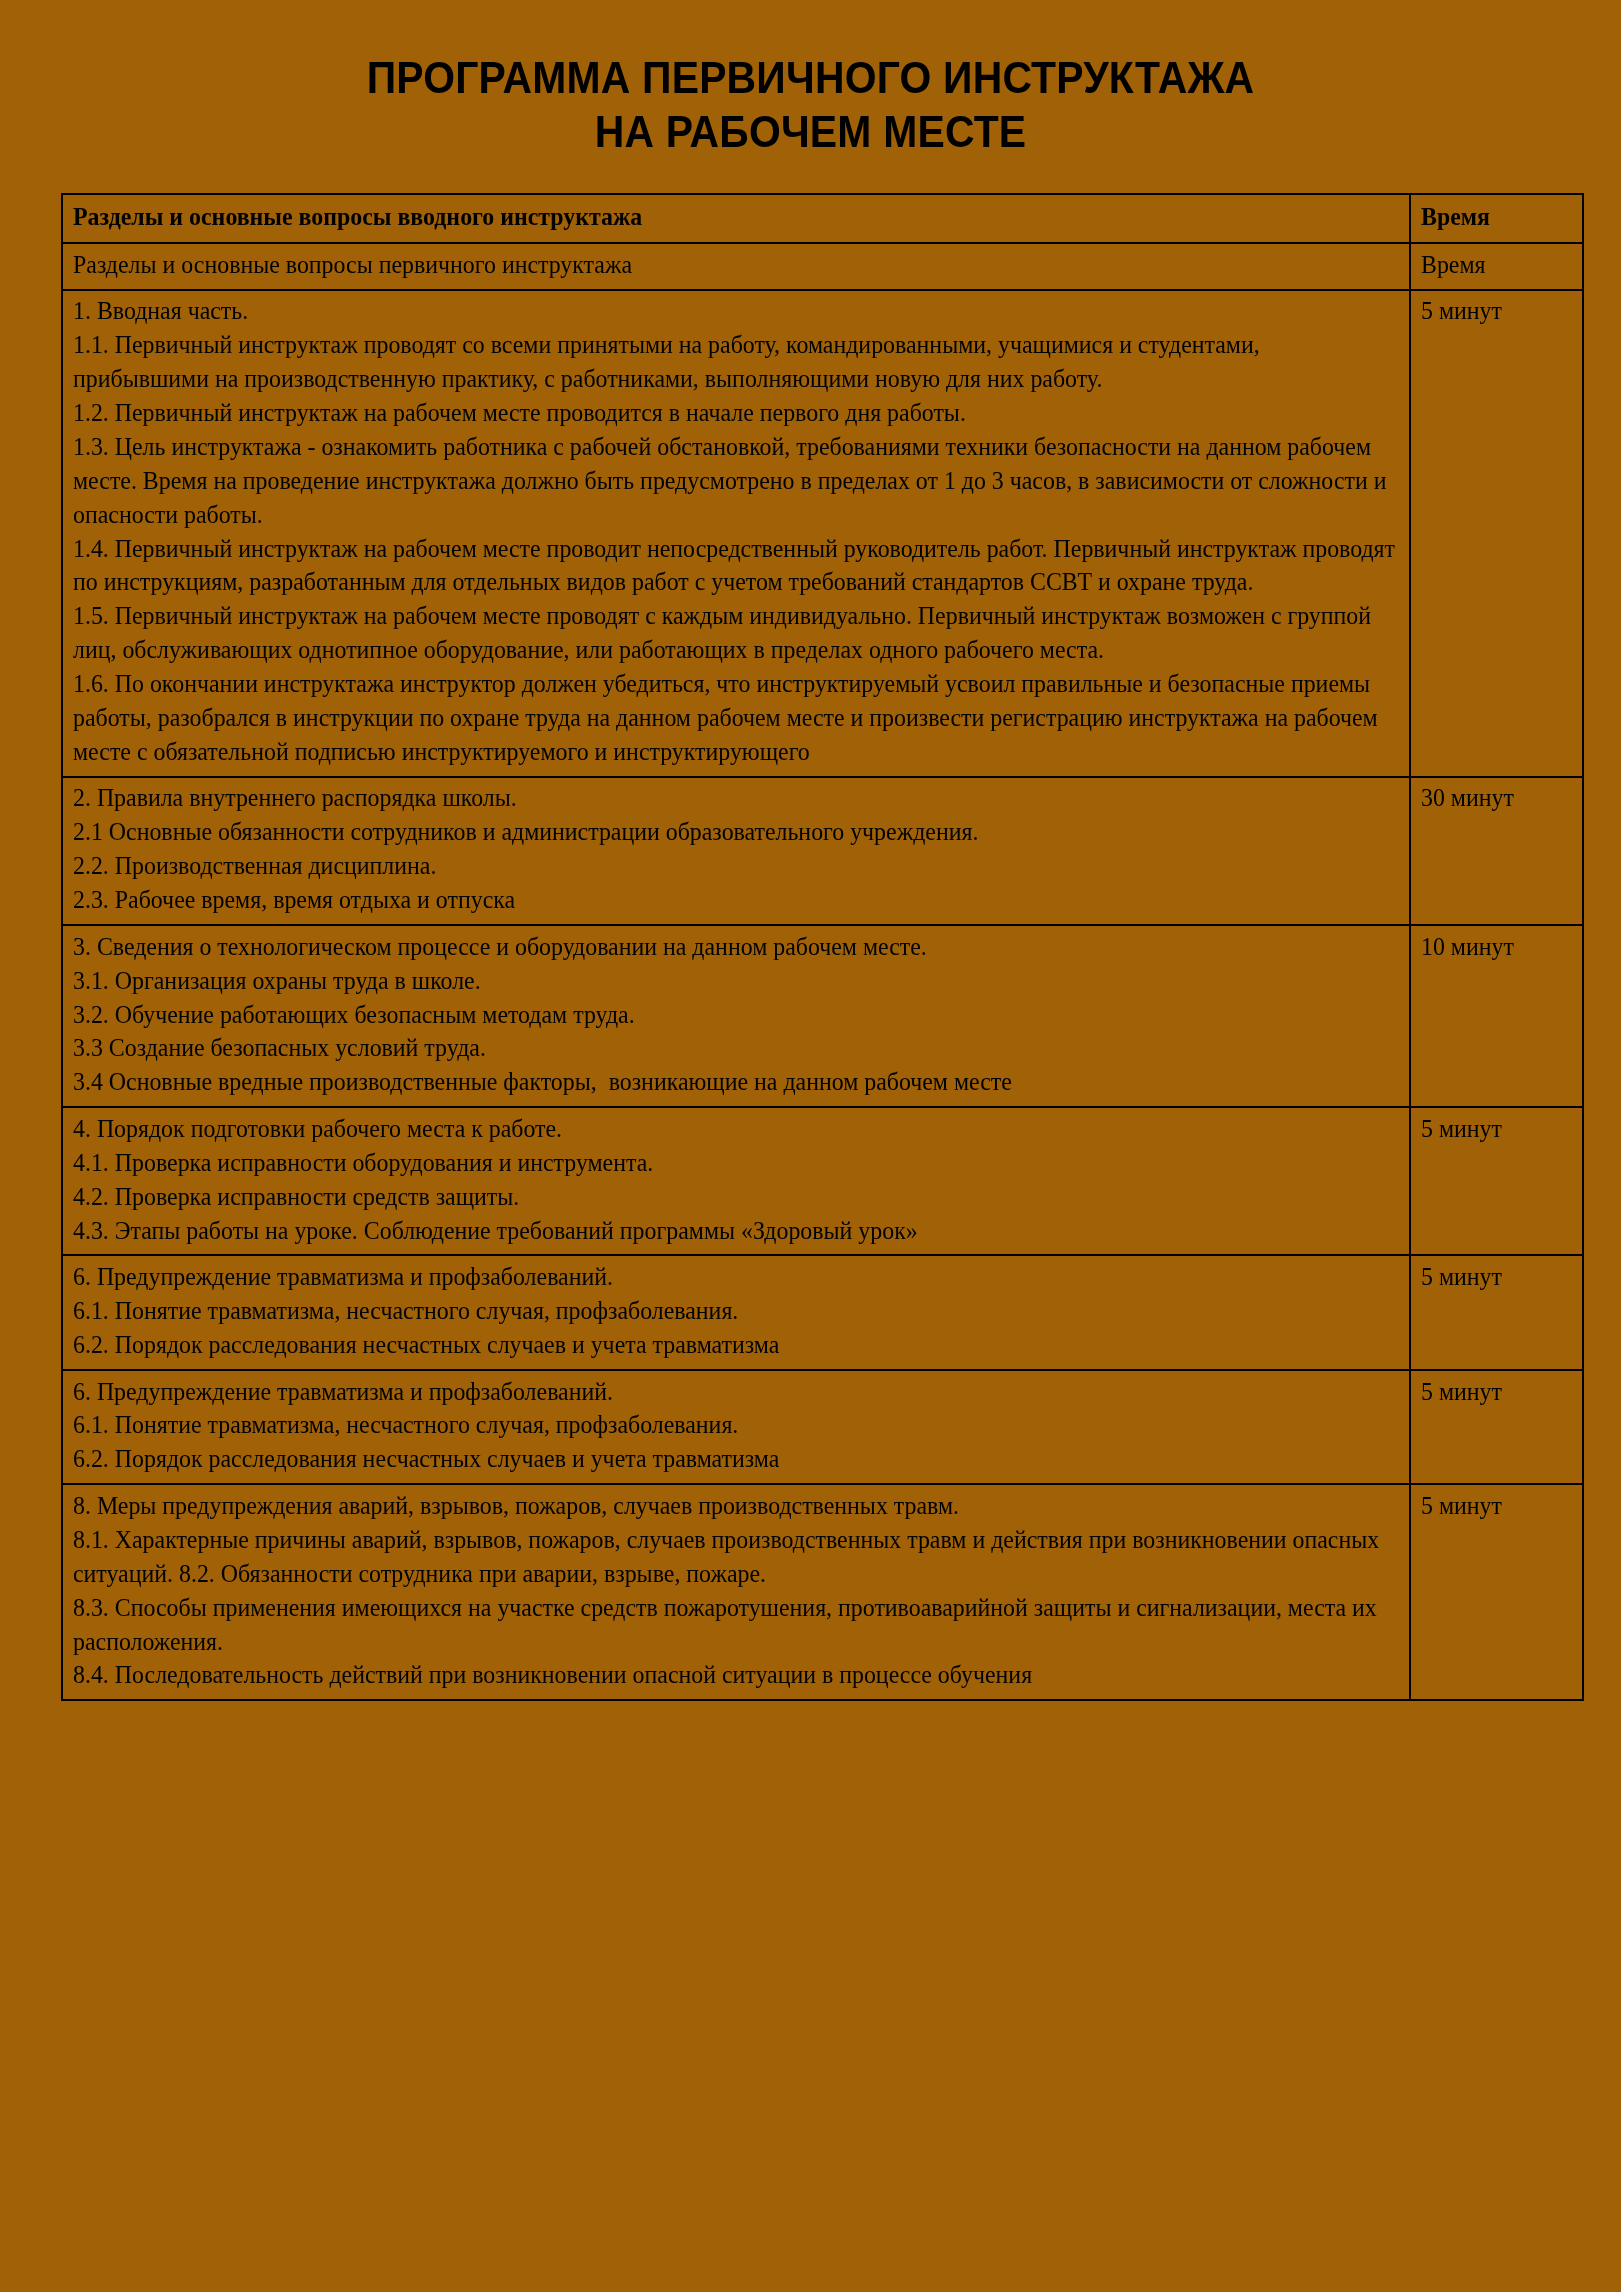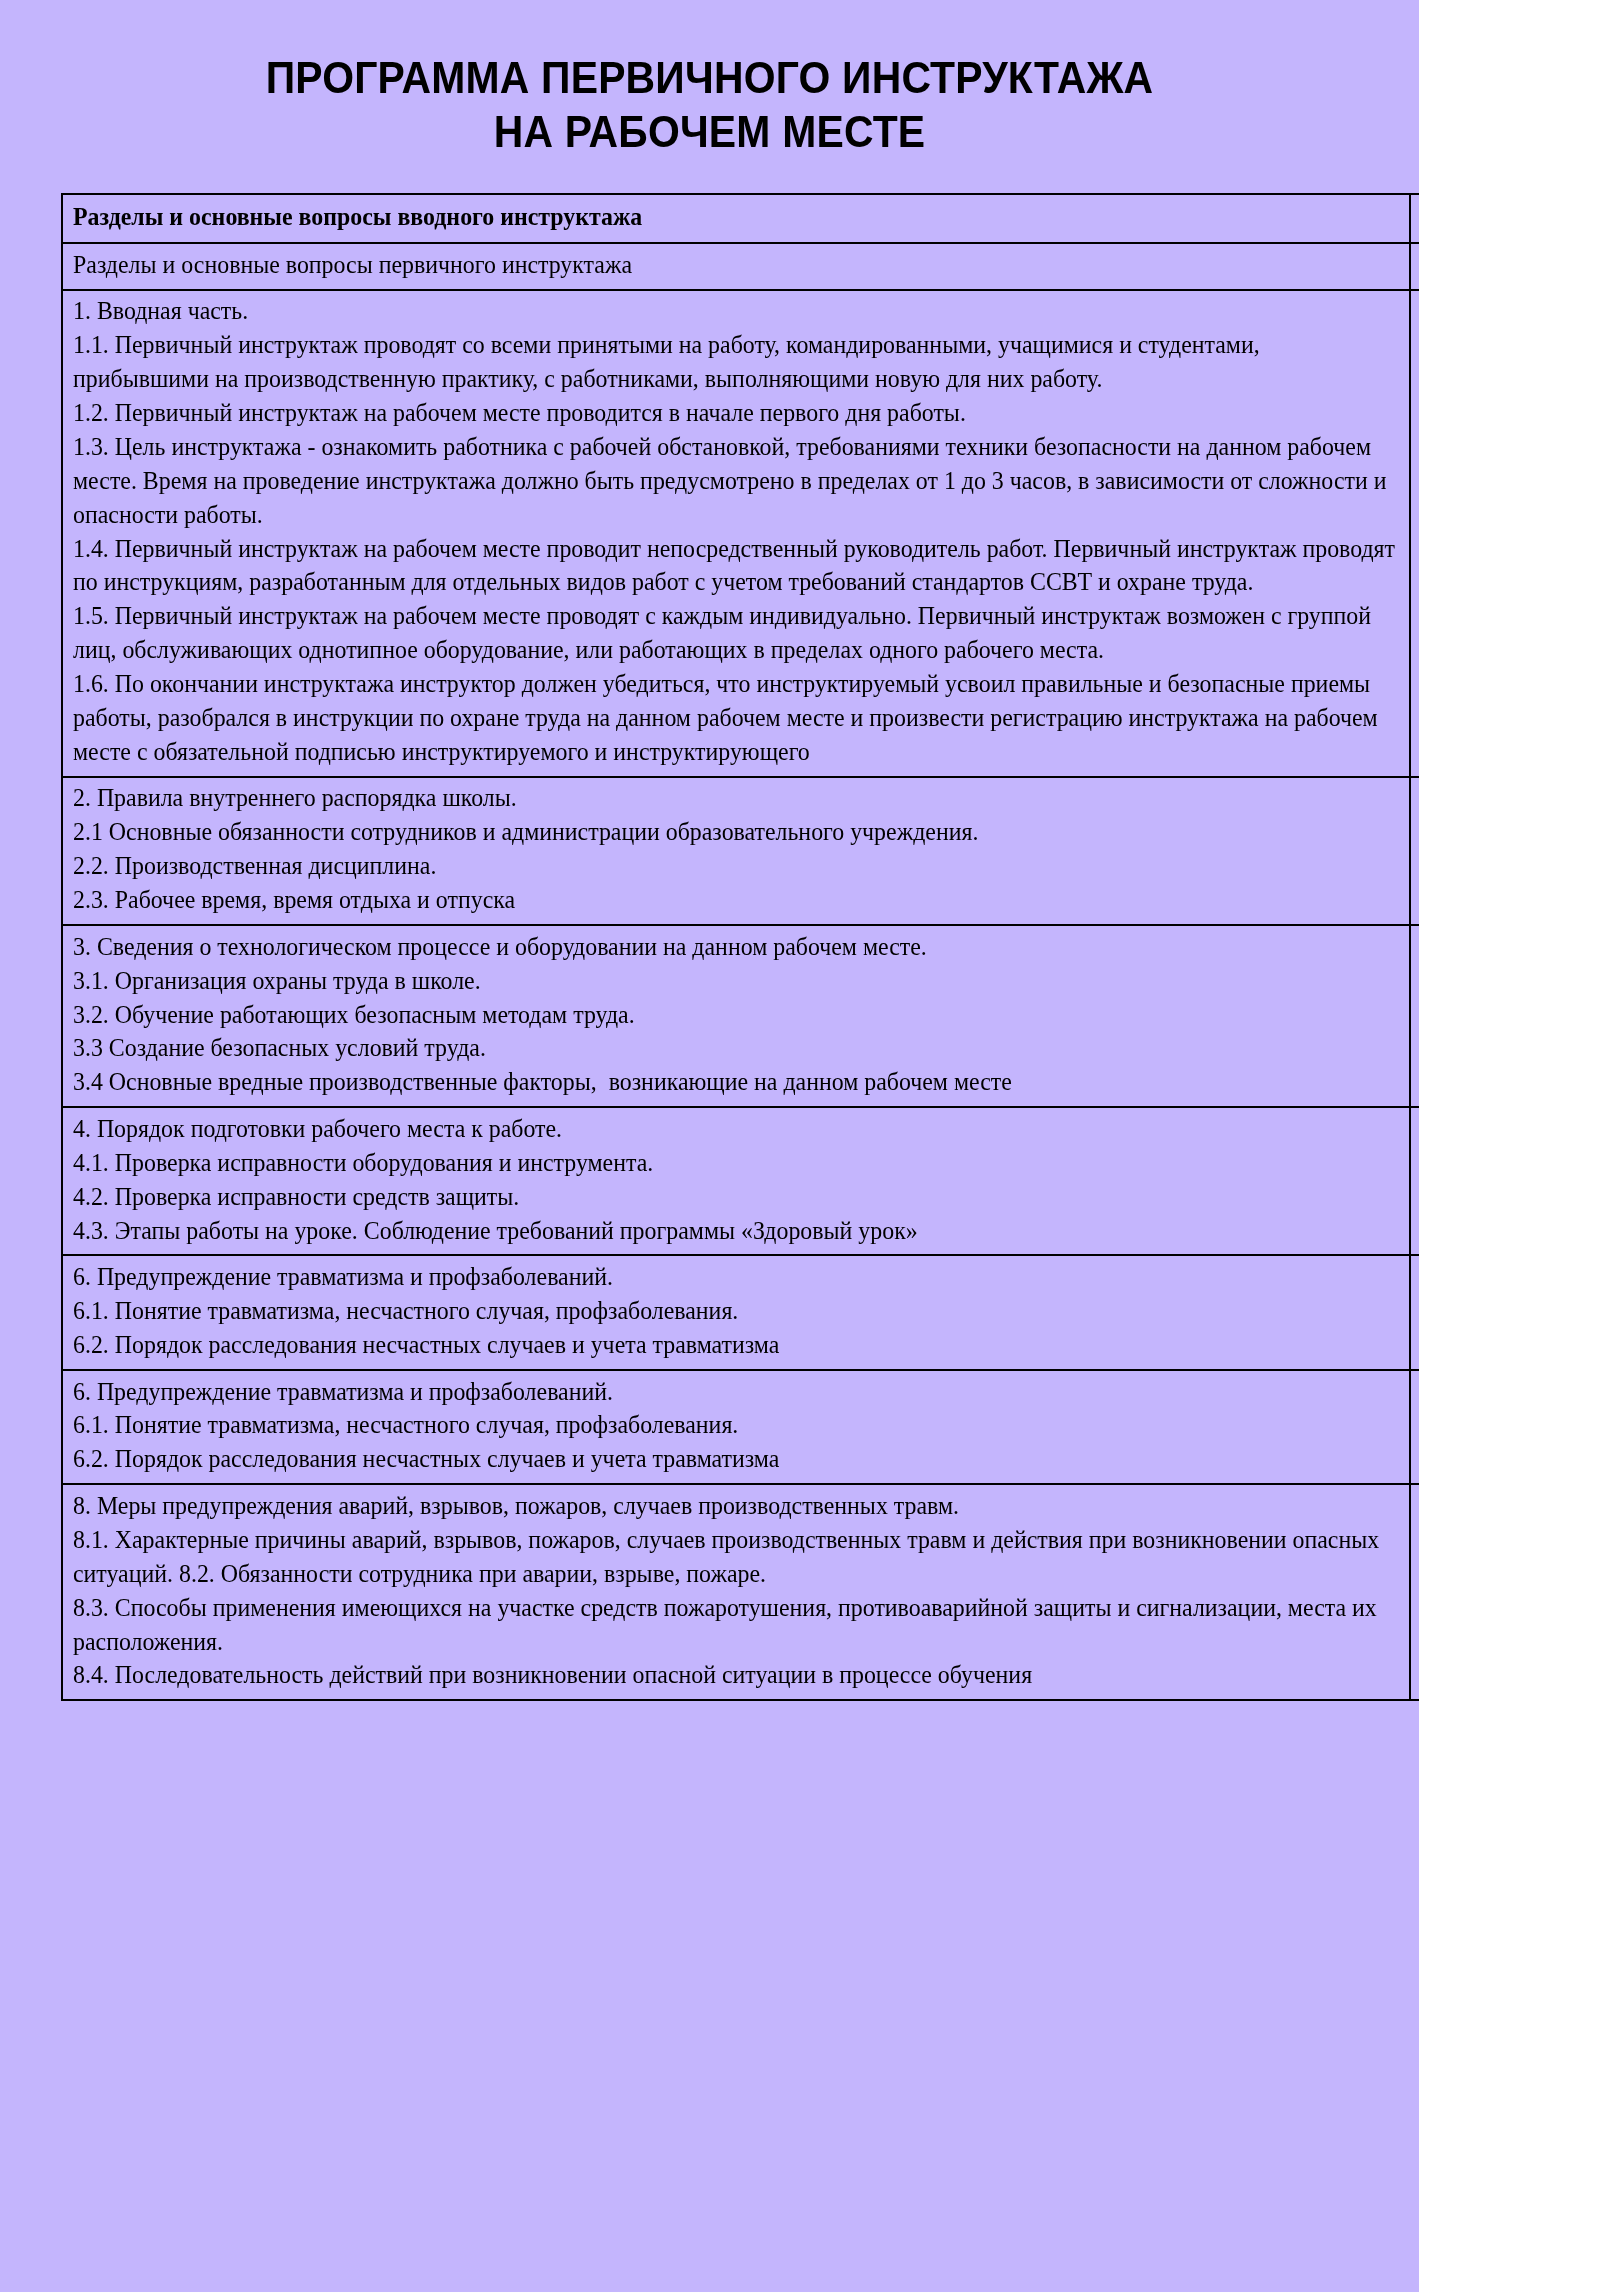--- a/index.html
+++ b/index.html
@@ -11,26 +11,26 @@
   body {
     width: 1621px;
     height: 2293px;
     font-family: "Liberation Serif", "DejaVu Serif", serif;
     color: #000000;
     -webkit-font-smoothing: none;
   }
 
   .page {
     position: relative;
-    width: 1419px;
+    width: 1621px;
     height: 2293px;
     box-sizing: border-box;
     padding: 0;
     overflow: hidden;
-    background: #c4b5fd;
+    background: #a16207;
   }
 
   
   .doc-title {
     margin: 0;
     padding: 51px 69px 0 69px;
     text-align: center;
     font-family: "Liberation Sans", "DejaVu Sans", sans-serif;
     font-weight: bold;
     font-size: 44px;

